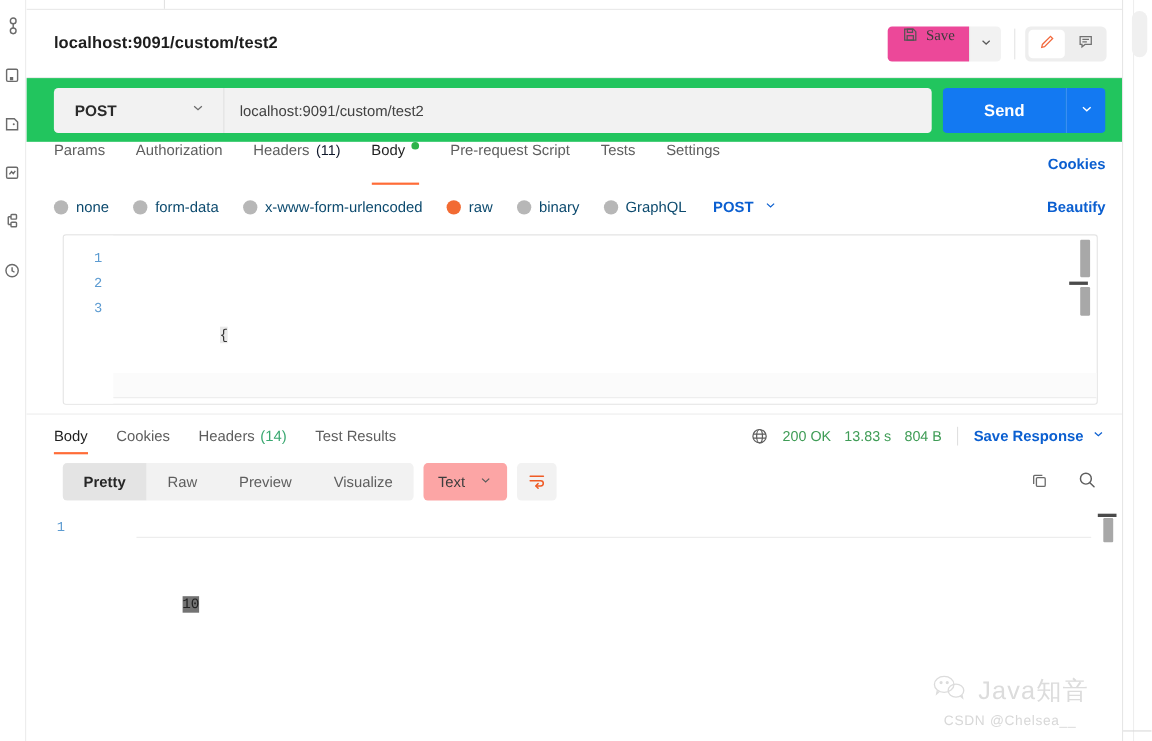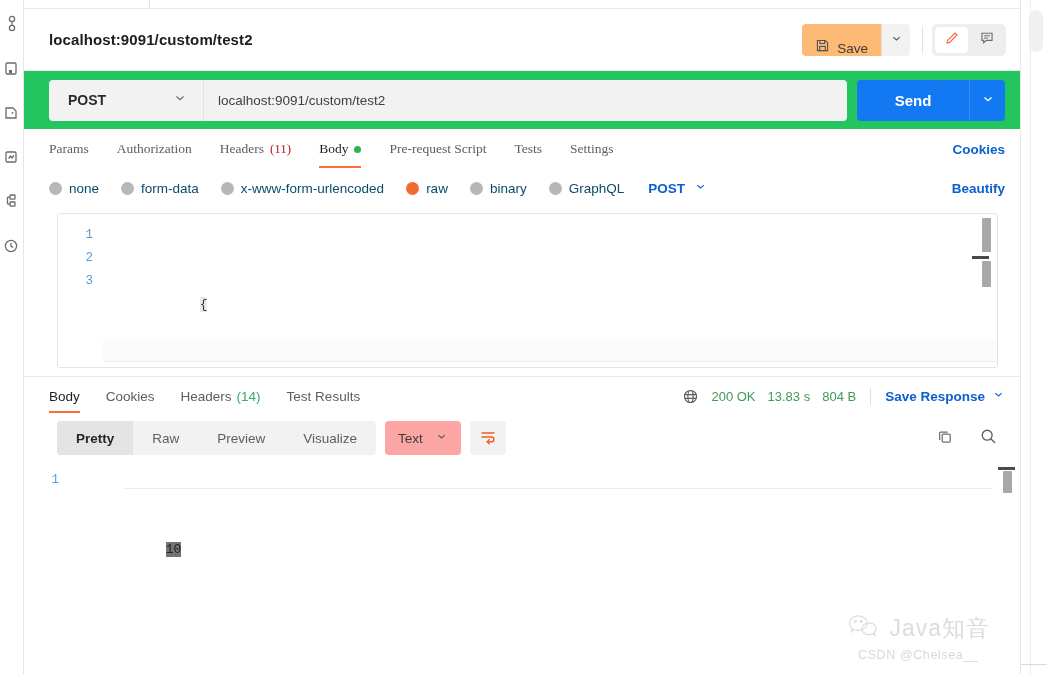--- a/index.html
+++ b/index.html
@@ -93,29 +93,29 @@
   .title-spacer { flex: 1; }
 
   .save-group {
     display: flex;
     align-items: stretch;
     height: 32px;
     margin-right: 10px;
   }
   .save-btn {
     display: flex;
-    align-items: flex-end;
+    align-items: flex-start;
     gap: 7px;
-    background: #fdba74;
+    background: #ec4899;
     border: none;
     border-radius: 4px 0 0 4px;
     padding: 0 13px;
     font-size: 13.5px;
     color: #3c3c3c;
-    font-family: Liberation Sans, sans-serif;
+    font-family: Liberation Serif, serif;
     cursor: pointer;
   }
   .save-caret {
     background: #f2f2f2;
     border: none;
     border-left: 1px solid #e4e4e4;
     border-radius: 0 4px 4px 0;
     width: 29px;
     display: flex;
     align-items: center;
@@ -230,32 +230,31 @@
   .req-tabs {
     height: 40px;
     min-height: 40px;
     display: flex;
     align-items: stretch;
     padding: 0 15px 0 25px;
     background: #fff;
   }
   .rtab {
     display: flex;
-    align-items: center;
+    align-items: flex-start;
     gap: 6px;
     padding: 0 14px;
     font-size: 13.5px;
     color: #5e5e5e;
     cursor: pointer;
     position: relative;
     white-space: nowrap;
-    font-family: Liberation Serif, serif;
   }
   .rtab:first-child { padding-left: 0; }
-  .rtab .cnt { color: #b91c1c; font-size: 13px; }
+  .rtab .cnt { color: #0f172a; font-size: 13px; }
   .rtab.active { color: #1f1f1f; }
   .rtab.active::after {
     content: "";
     position: absolute;
     left: 14px; right: 14px;
     bottom: 1px;
     height: 2px;
     background: #ff6c37;
   }
   .greendot {

